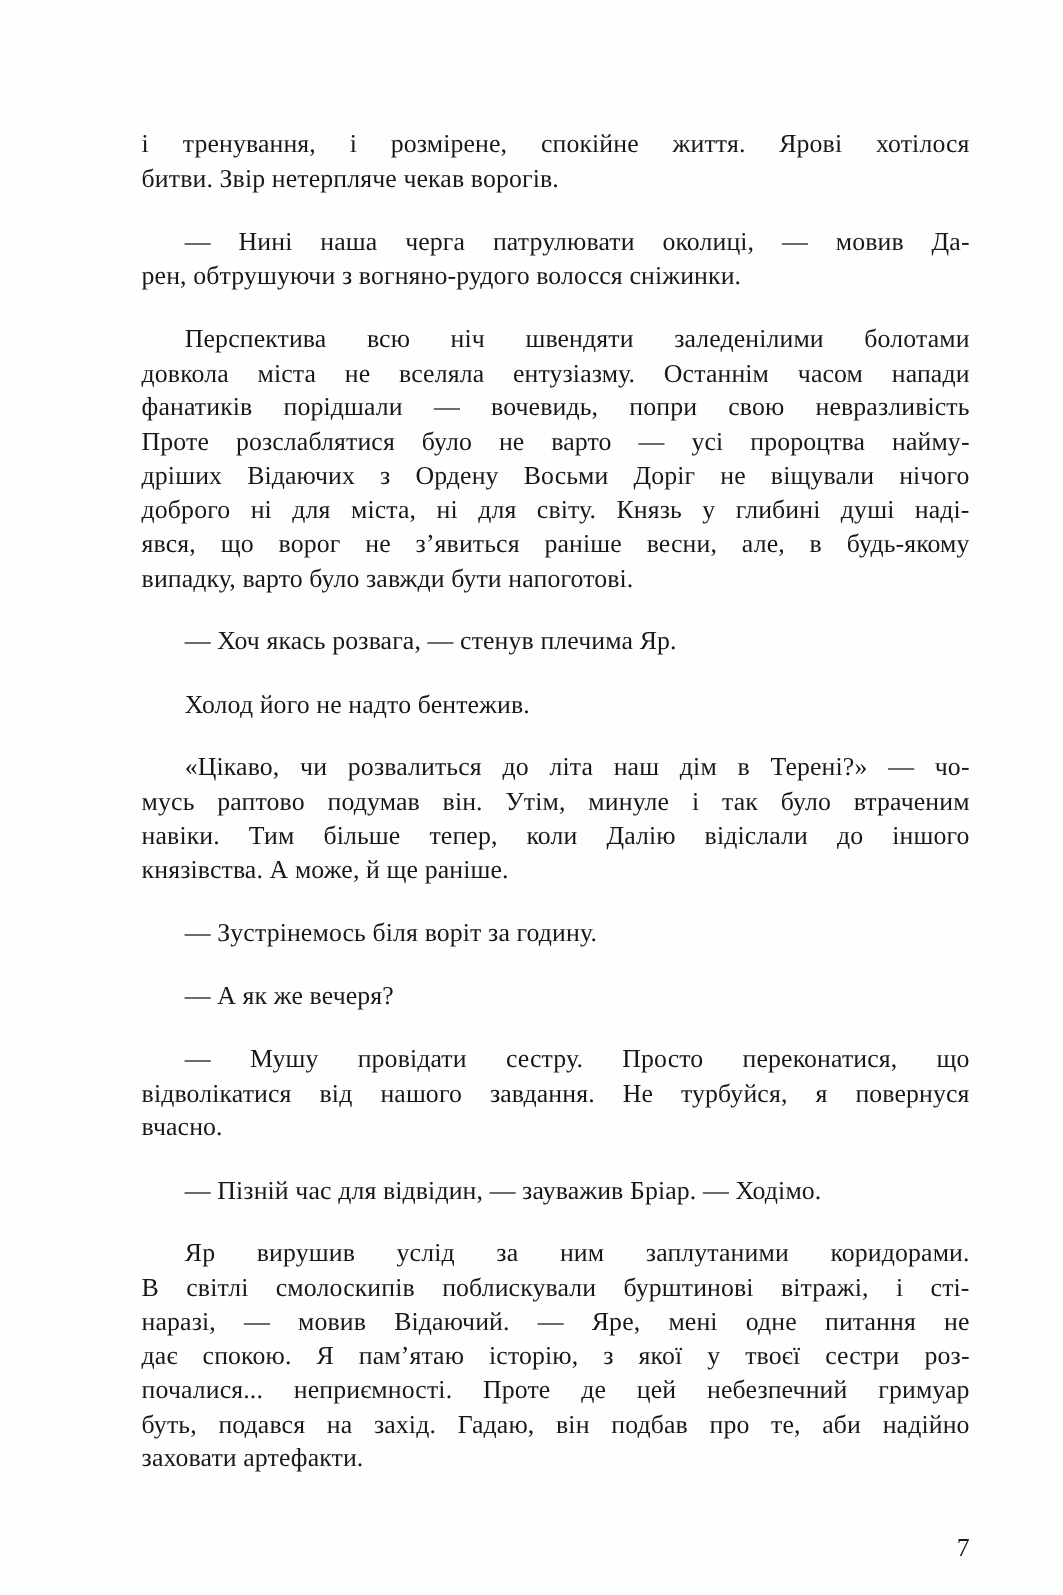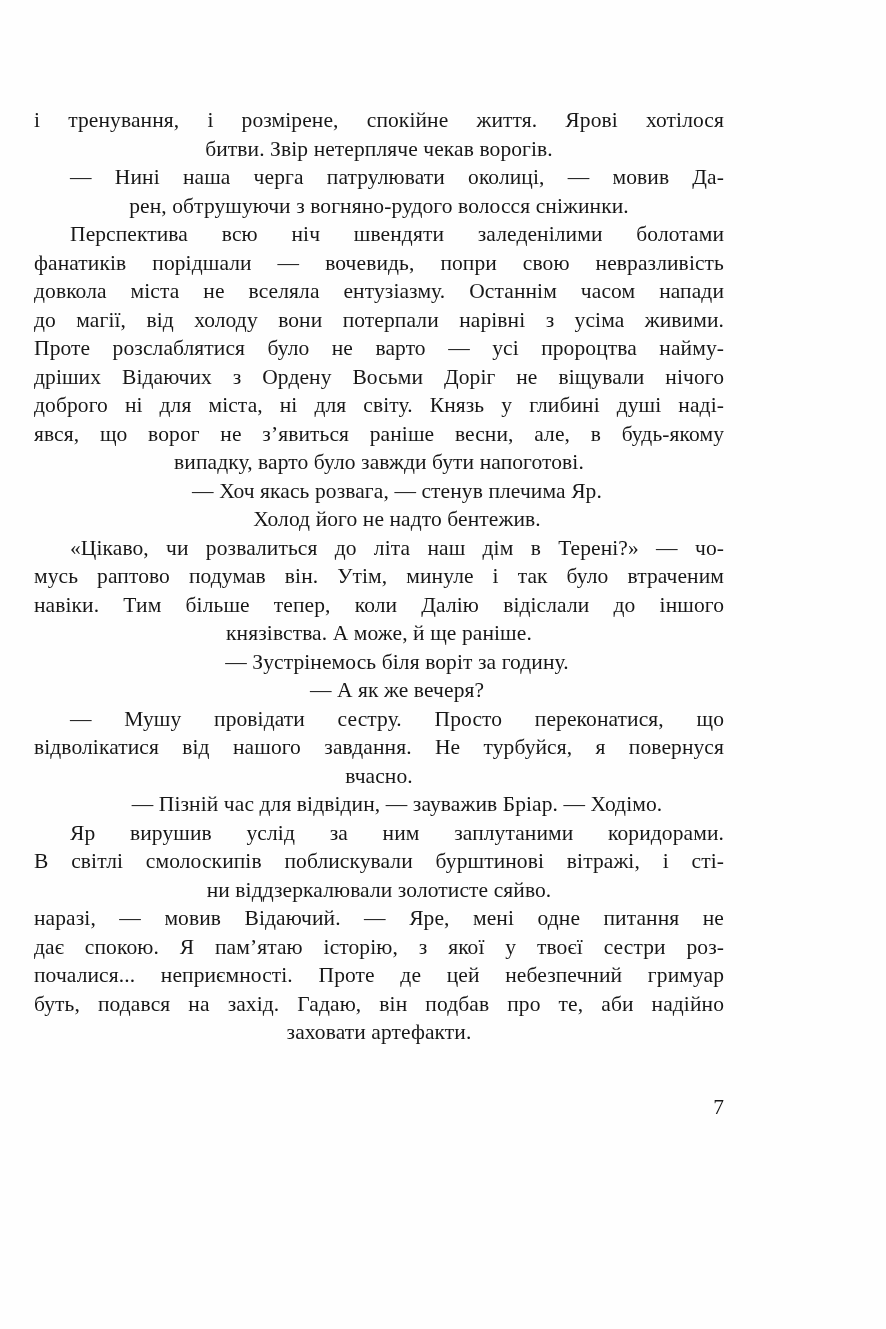--- a/index.html
+++ b/index.html
@@ -12,44 +12,45 @@
     height: 1329px;
     font-family: "Liberation Serif", "DejaVu Serif", serif;
     color: #171717;
     position: relative;
     overflow: hidden;
   }
   .book-page {
     box-sizing: border-box;
     width: 886px;
     height: 1329px;
-    padding: 106px 118px 0 34px;
+    padding: 106px 118px 0 118px;
     background: #fefefe;
   }
   .text-block {
     width: 690px;
     font-size: 21.5px;
     line-height: 28.5px;
     letter-spacing: 0.1px;
   }
   .paragraph {
     margin: 0;
     padding: 0;
   }
   .line {
-    text-align: center;
+    text-align: left;
     white-space: normal;
     min-height: 28.5px;
   }
   .line.justify {
     text-align: justify;
     text-align-last: justify;
   }
   .line.indent {
     text-indent: 36px;
+    margin-top: 24px;
   }
   .page-footer {
     width: 690px;
     margin-top: 48px;
     text-align: right;
     font-size: 21.5px;
   }
 </style>
 </head>
 <body>
@@ -59,23 +60,22 @@
       <div class="paragraph">
         <div class="line justify">і тренування, і розмірене, спокійне життя. Ярові хотілося</div>
         <div class="line">битви. Звір нетерпляче чекав ворогів.</div>
       </div>
       <div class="paragraph">
         <div class="line justify indent">— Нині наша черга патрулювати околиці, — мовив Да-</div>
         <div class="line">рен, обтрушуючи з вогняно-рудого волосся сніжинки.</div>
       </div>
       <div class="paragraph">
         <div class="line justify indent">Перспектива всю ніч швендяти заледенілими болотами</div>
+        <div class="line justify">довкола міста не вселяла ентузіазму. Останнім часом напади</div>
         <div class="line justify">фанатиків порідшали — вочевидь, попри свою невразливість</div>
-        <div class="line justify">довкола міста не вселяла ентузіазму. Останнім часом напади</div>
-        <div class="line justify">до магії, від холоду вони потерпали нарівні з усіма живими.</div>
         <div class="line justify">Проте розслаблятися було не варто — усі пророцтва найму-</div>
         <div class="line justify">дріших Відаючих з Ордену Восьми Доріг не віщували нічого</div>
         <div class="line justify">доброго ні для міста, ні для світу. Князь у глибині душі наді-</div>
         <div class="line justify">явся, що ворог не з’явиться раніше весни, але, в будь-якому</div>
         <div class="line">випадку, варто було завжди бути напоготові.</div>
       </div>
       <div class="paragraph">
         <div class="line indent">— Хоч якась розвага, — стенув плечима Яр.</div>
       </div>
       <div class="paragraph">
@@ -97,21 +97,20 @@
         <div class="line justify indent">— Мушу провідати сестру. Просто переконатися, що</div>
         <div class="line justify">відволікатися від нашого завдання. Не турбуйся, я повернуся</div>
         <div class="line">вчасно.</div>
       </div>
       <div class="paragraph">
         <div class="line indent">— Пізній час для відвідин, — зауважив Бріар. — Ходімо.</div>
       </div>
       <div class="paragraph">
         <div class="line justify indent">Яр вирушив услід за ним заплутаними коридорами.</div>
         <div class="line justify">В світлі смолоскипів поблискували бурштинові вітражі, і сті-</div>
-        <div class="line">ни віддзеркалювали золотисте сяйво.</div>
       </div>
       <div class="paragraph">
         <div class="line justify">наразі, — мовив Відаючий. — Яре, мені одне питання не</div>
         <div class="line justify">дає спокою. Я пам’ятаю історію, з якої у твоєї сестри роз-</div>
         <div class="line justify">почалися... неприємності. Проте де цей небезпечний гримуар</div>
       </div>
       <div class="paragraph">
         <div class="line justify">буть, подався на захід. Гадаю, він подбав про те, аби надійно</div>
         <div class="line">заховати артефакти.</div>
       </div>

